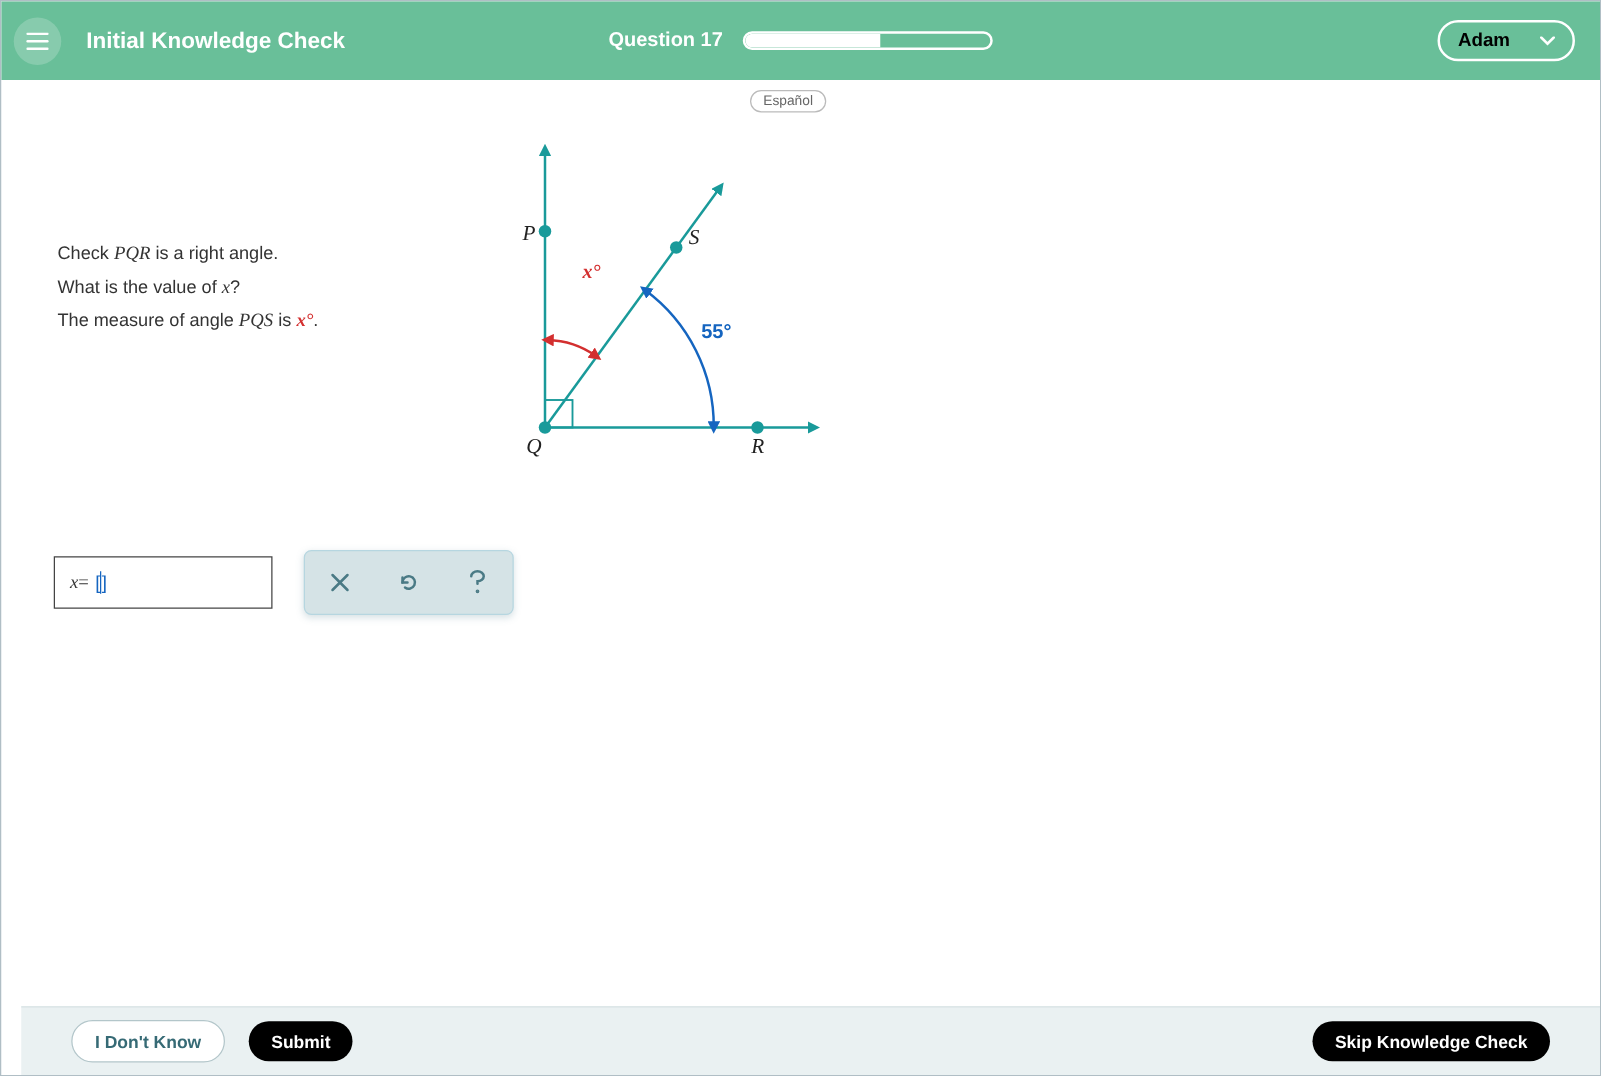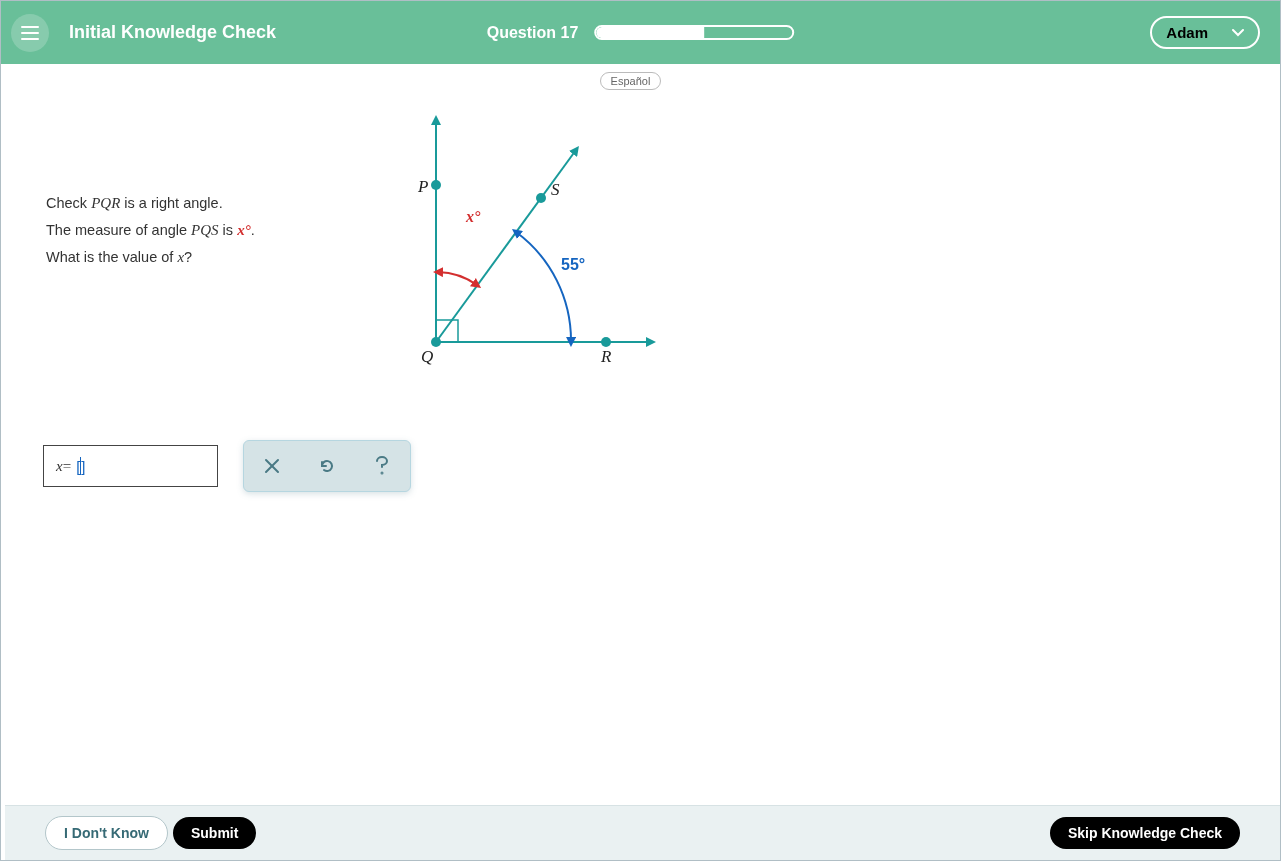--- a/index.html
+++ b/index.html
@@ -148,28 +148,28 @@
     color: #4a7a85;
     cursor: pointer;
     display: flex;
     align-items: center;
     justify-content: center;
     width: 20px; height: 20px;
   }
 
   .footer {
     position: absolute;
-    bottom: 0; left: 4px; right: 0;
+    bottom: 0; left: 16px; right: 0;
     background: #eaf1f2;
     border-top: 1px solid #d7e2e4;
     height: 55px;
     display: flex;
     align-items: center;
     padding: 0 40px;
-    gap: 5px;
+    gap: 19px;
   }
   .btn {
     border-radius: 20px;
     padding: 8px 18px;
     font-size: 14px;
     font-weight: 600;
     cursor: pointer;
     border: none;
   }
   .btn-outline {
@@ -213,24 +213,24 @@
   <div class="lang-row">
     <div class="lang-pill">Español</div>
   </div>
 
   <div class="content">
     <div class="problem-text">
       <div>
         <span>Check </span><span class="it">PQR</span><span> is a right angle.</span>
       </div>
       <div>
+        <span>What is the value of <span class="it">x</span>?</span>
+      </div>
+      <div>
         <span>The measure of angle </span><span class="it">PQS</span><span> is </span><span class="red-b it">x°</span><span>.</span>
-      </div>
-      <div>
-        <span>What is the value of <span class="it">x</span>?</span>
       </div>
     </div>
 
     <div class="diagram-area">
       <svg width="300" height="300" viewBox="0 0 300 300">
         <defs>
           <marker id="arrow-teal" viewBox="0 0 10 10" refX="5" refY="5" markerWidth="5" markerHeight="5" orient="auto-start-reverse">
             <path d="M 0 0 L 10 5 L 0 10 z" fill="#199a9a"></path>
           </marker>
           <marker id="arrow-red" viewBox="0 0 10 10" refX="5" refY="5" markerWidth="5" markerHeight="5" orient="auto-start-reverse">

